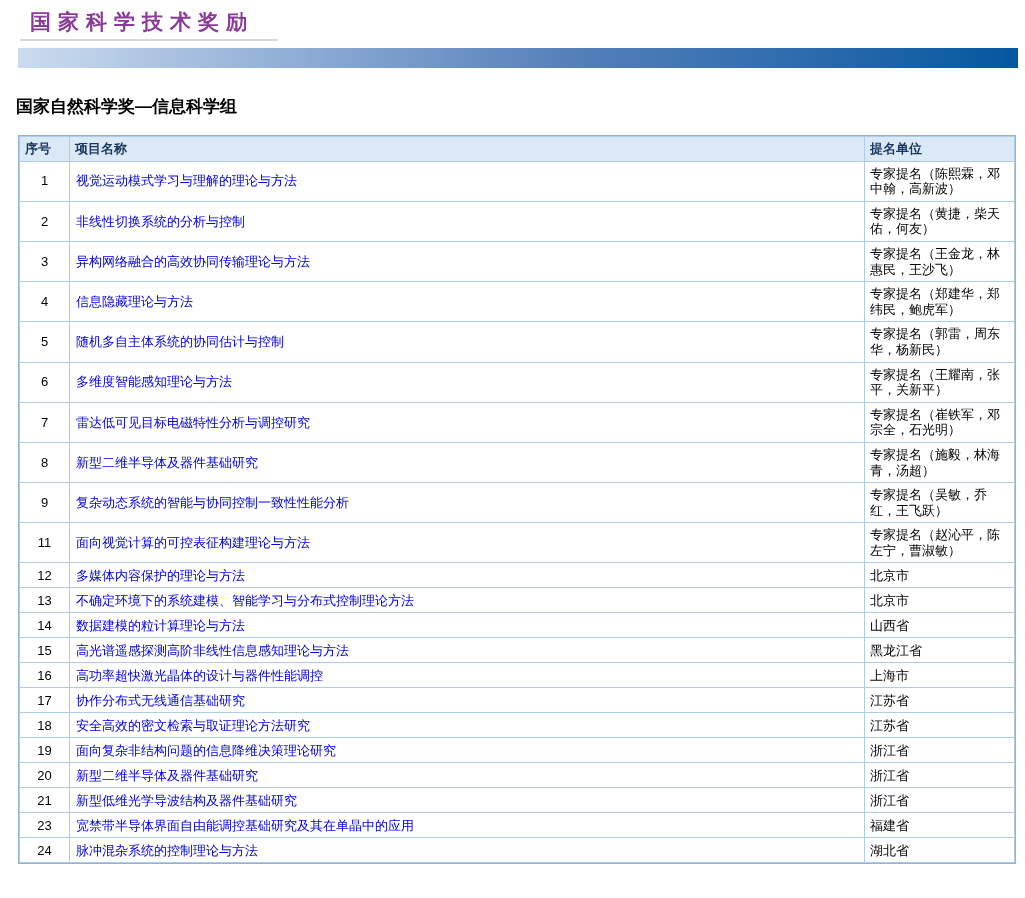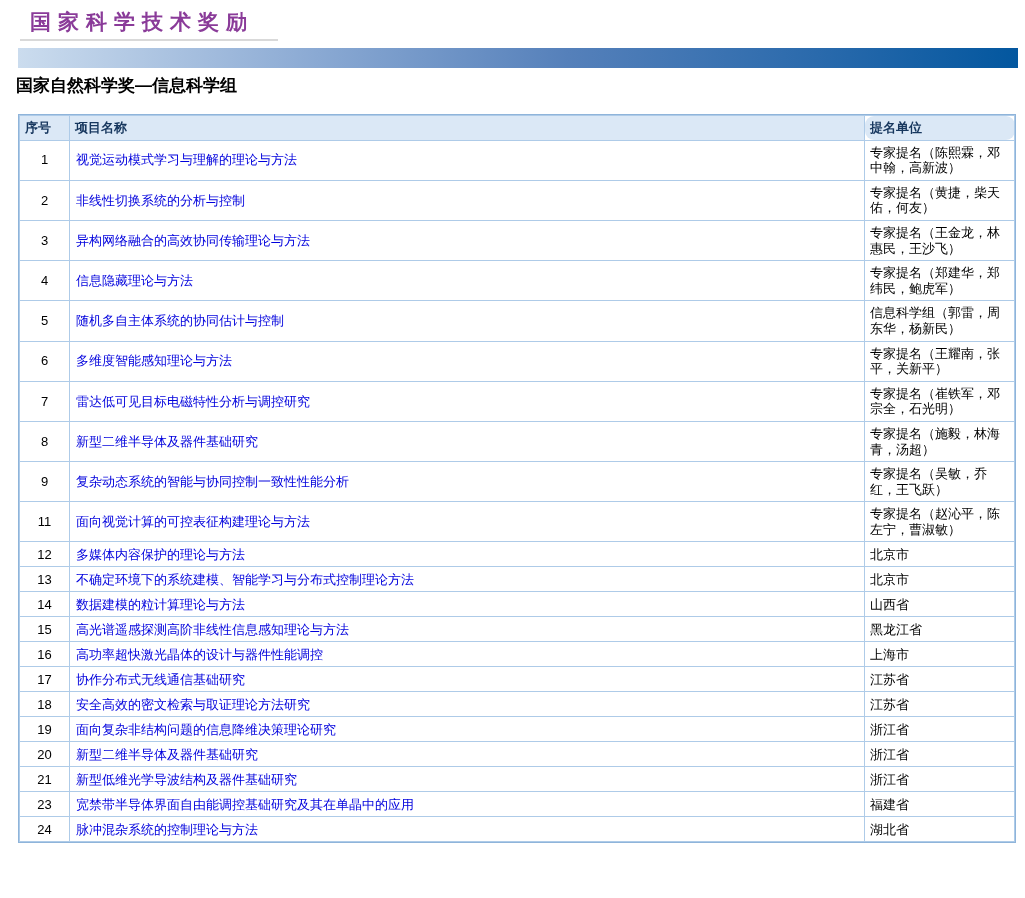--- a/index.html
+++ b/index.html
@@ -31,21 +31,21 @@
     width:258px;height:0;
     margin:3px 0 0 2px;
     border-bottom:2px solid #d9d9d9;
   }
   .gradient-bar{
     width:1000px;height:20px;
     margin-top:7px;
     background:linear-gradient(90deg,var(--bar-start) 0%,#8aa9d3 30%,#5580ba 55%,#2a6aac 80%,var(--bar-end) 100%);
   }
   h2.section-title{
-    margin:6px 0 17px -2px;
+    margin:27px 0 17px -2px;
     font-size:17px;font-weight:bold;color:#000;
   }
   .table-wrap{
     width:998px;
     border:1px solid var(--border-outer);
   }
   table.award-table{
     width:100%;
     border-collapse:collapse;
     font-size:13px;
@@ -57,21 +57,21 @@
     vertical-align:middle;
     text-align:left;
   }
   .award-table thead th{
     background:var(--header-bg);
     color:var(--header-text);
     font-weight:bold;
     height:24px;
   }
   .col-no{width:50px;text-align:right;}
-  .col-nominator{width:150px;border-radius:9px;}
+  .col-nominator{width:150px;}
   .award-table tbody td.col-title{padding-left:6px;}
   .award-table tbody td{background:#fff;}
   .award-table tbody td.col-no{text-align:center;}
   .award-table a{
     color:var(--link-blue);
     text-decoration:none;
     cursor:pointer;
     margin-top:12px;
   }
   .award-table tbody tr{height:25px;}
@@ -114,21 +114,21 @@
             <td class="col-nominator">专家提名（王金龙，林惠民，王沙飞）</td>
           </tr>
           <tr>
             <td class="col-no">4</td>
             <td class="col-title"><a href="#">信息隐藏理论与方法</a></td>
             <td class="col-nominator">专家提名（郑建华，郑纬民，鲍虎军）</td>
           </tr>
           <tr>
             <td class="col-no">5</td>
             <td class="col-title"><a href="#">随机多自主体系统的协同估计与控制</a></td>
-            <td class="col-nominator">信息科学组（郭雷，周东华，杨新民）</td>
+            <td class="col-nominator">专家提名（郭雷，周东华，杨新民）</td>
           </tr>
           <tr>
             <td class="col-no">6</td>
             <td class="col-title"><a href="#">多维度智能感知理论与方法</a></td>
             <td class="col-nominator">专家提名（王耀南，张平，关新平）</td>
           </tr>
           <tr>
             <td class="col-no">7</td>
             <td class="col-title"><a href="#">雷达低可见目标电磁特性分析与调控研究</a></td>
             <td class="col-nominator">专家提名（崔铁军，邓宗全，石光明）</td>

